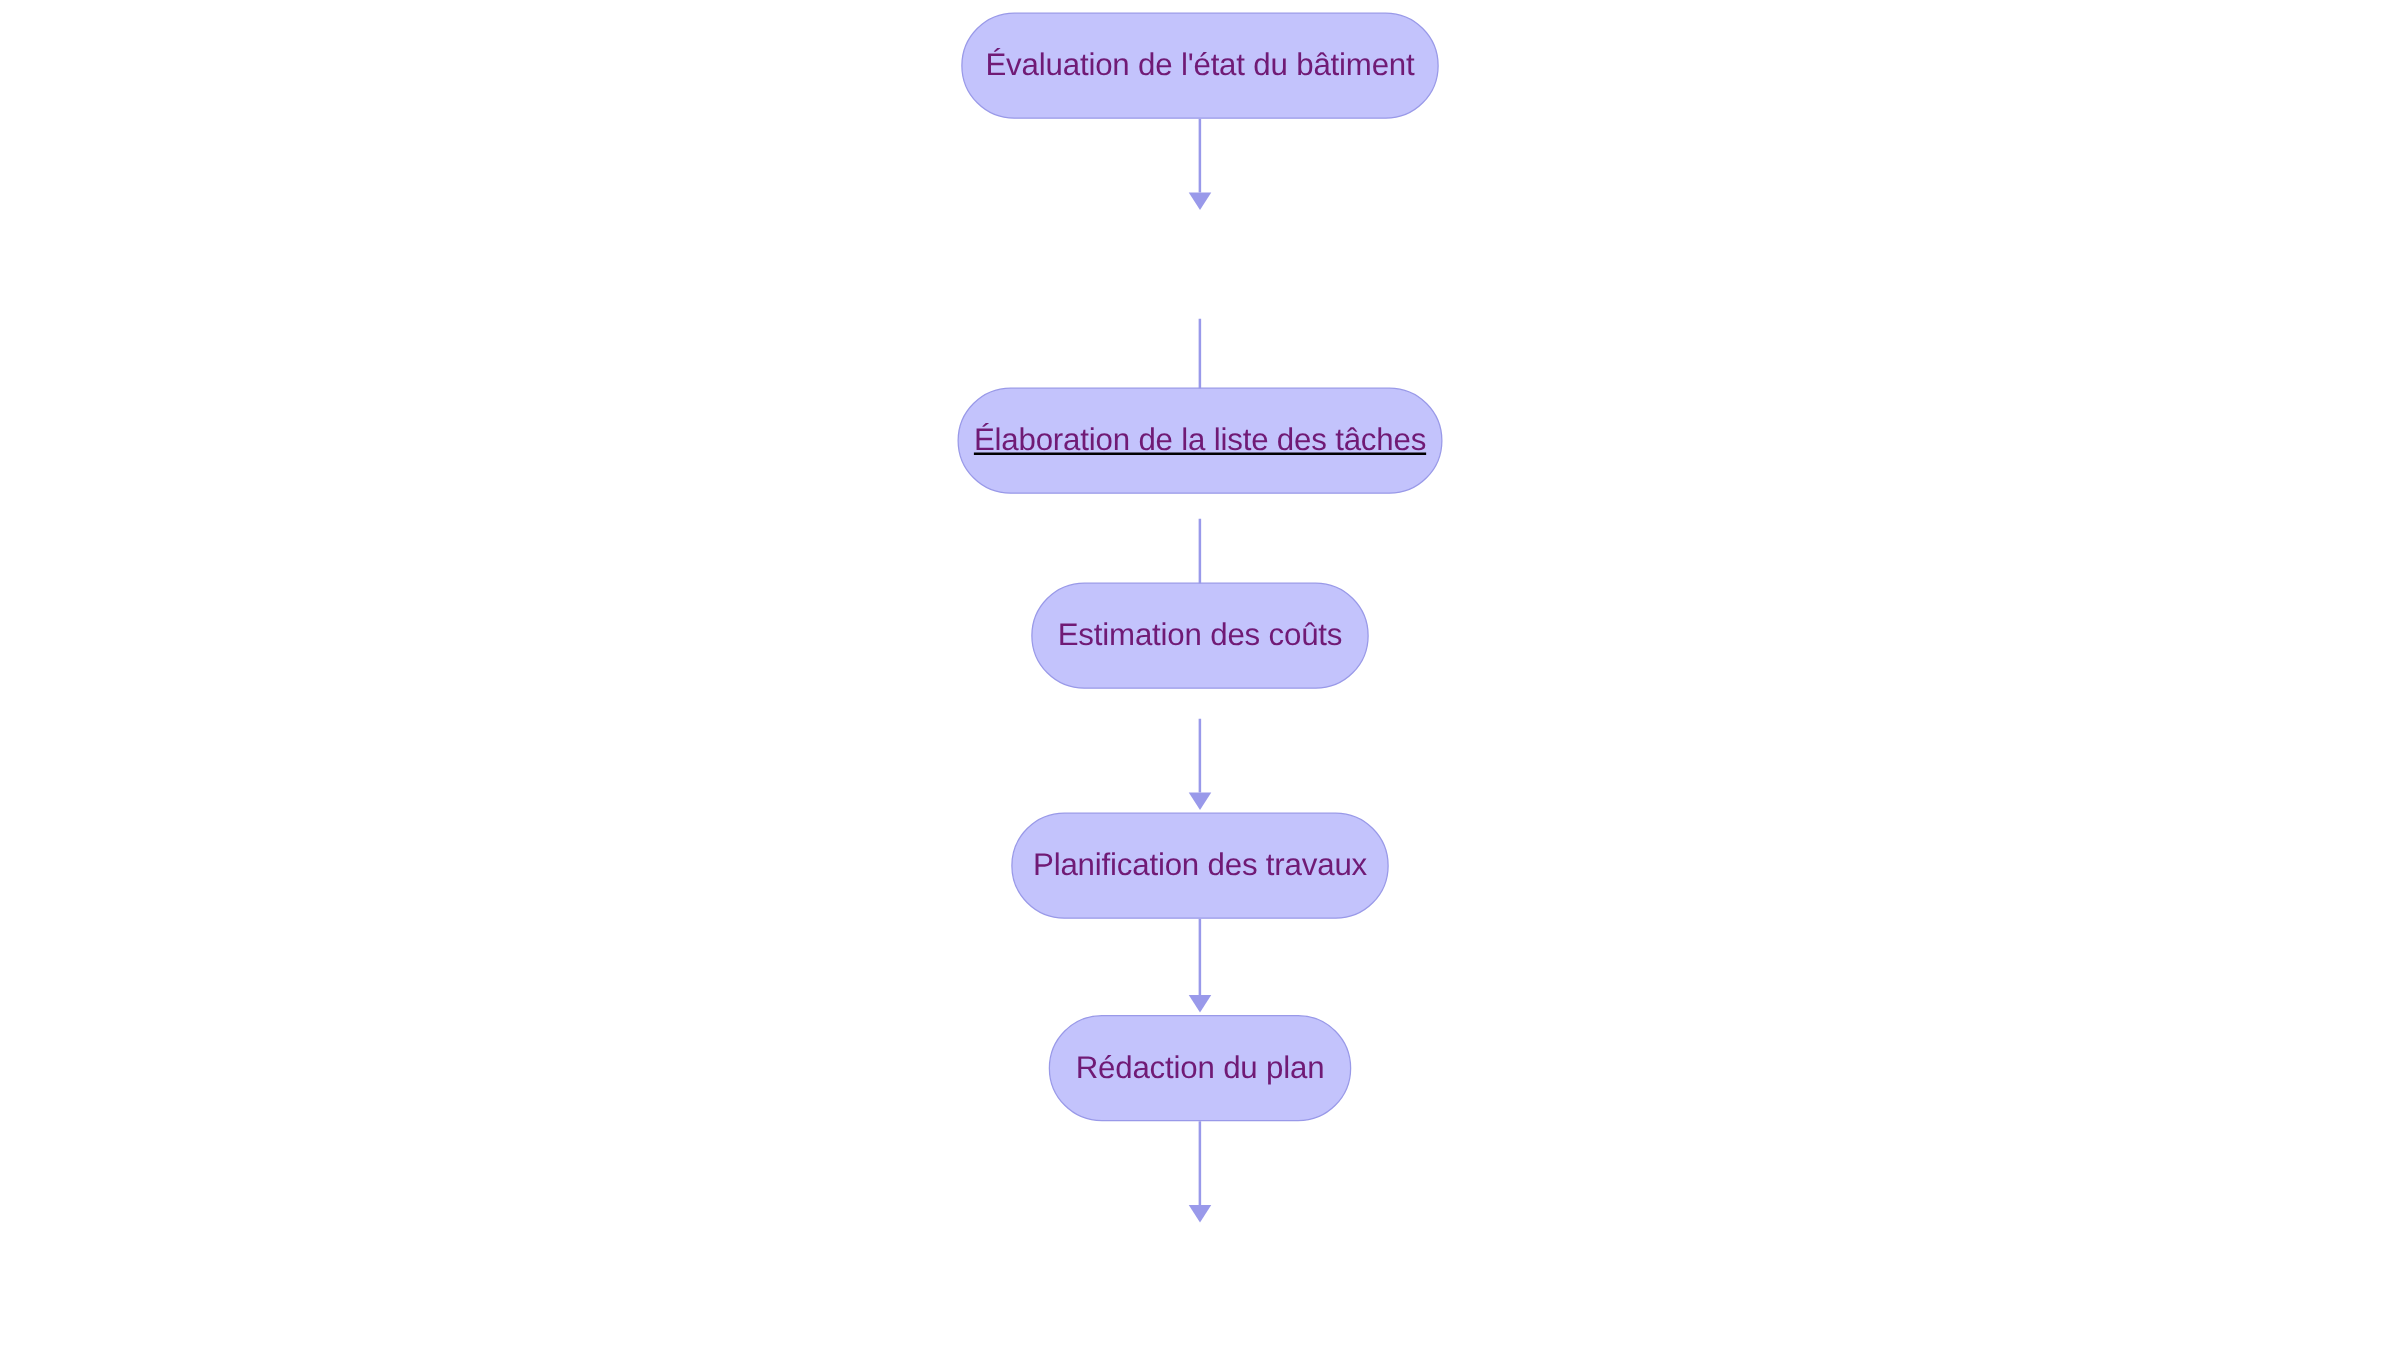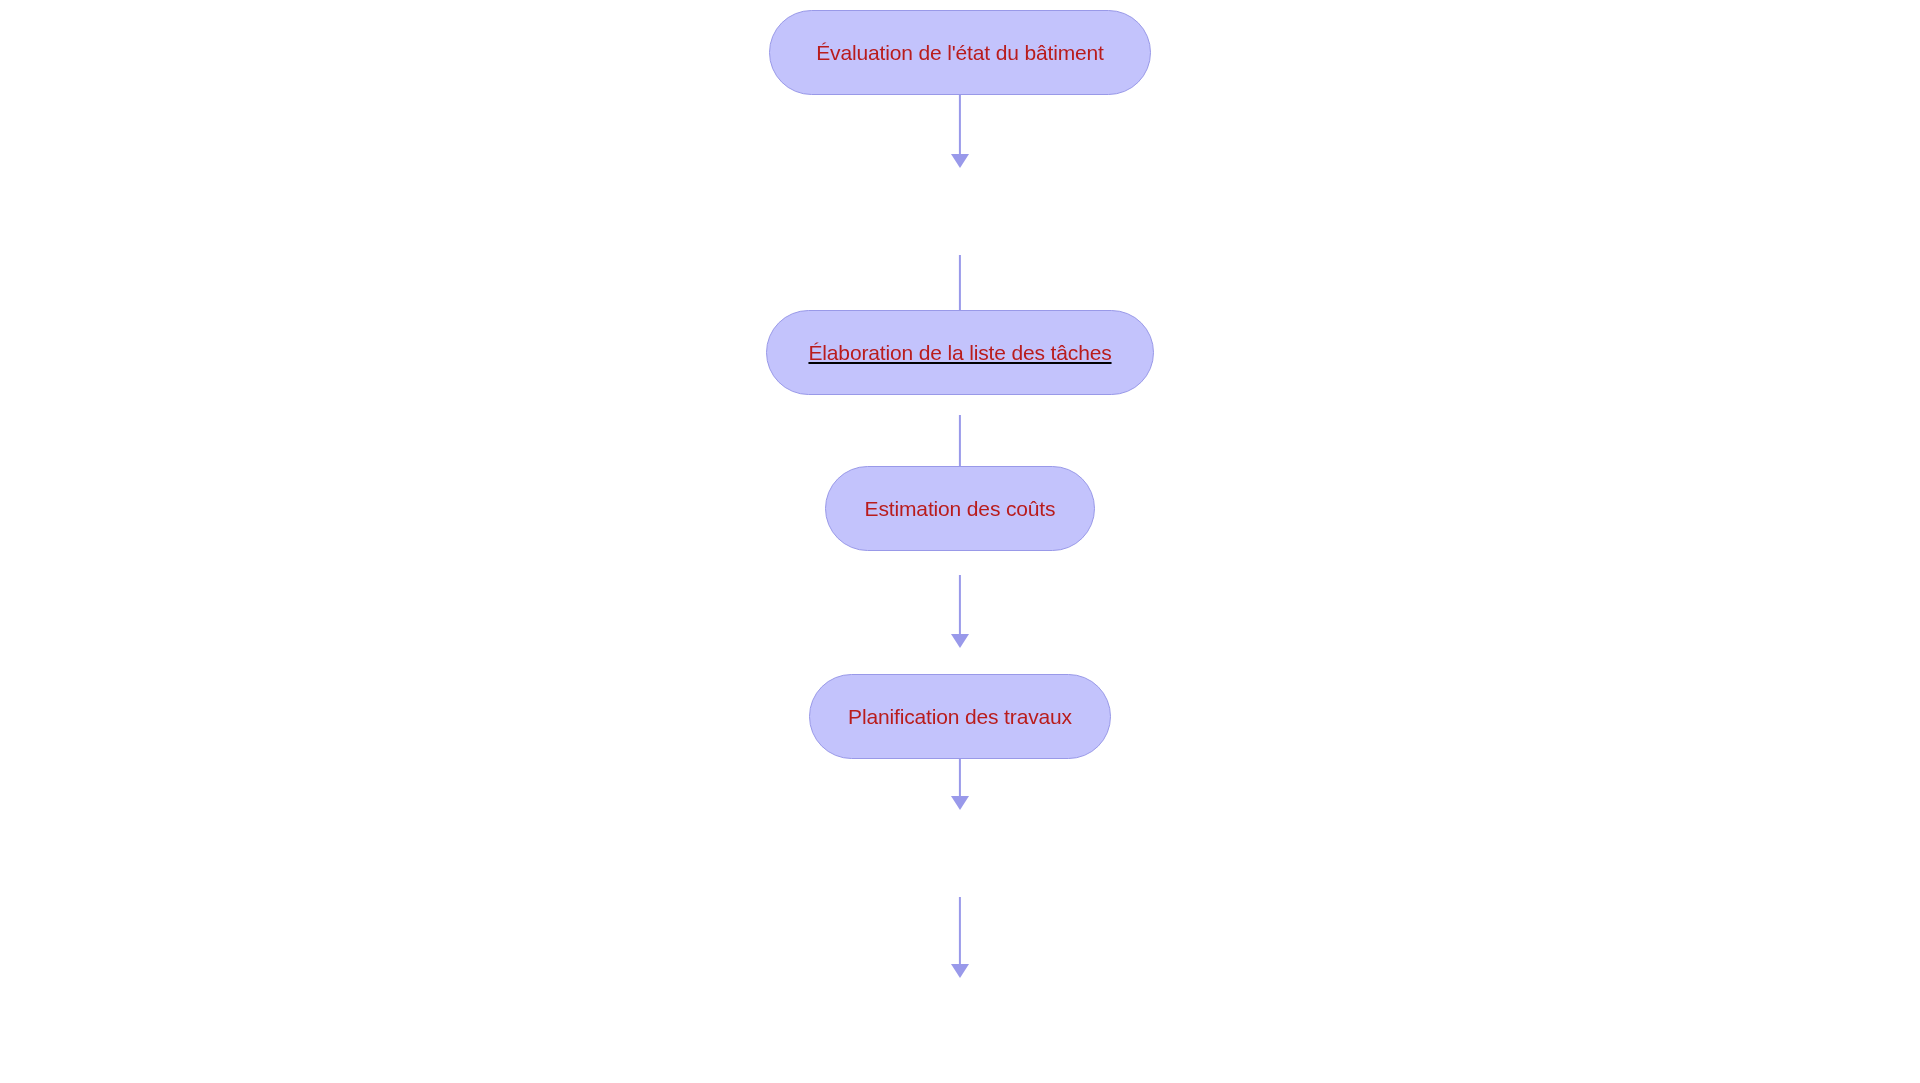--- a/index.html
+++ b/index.html
@@ -30,23 +30,23 @@
     display: flex;
     align-items: center;
     justify-content: center;
     background: #c3c3fc;
     border: 1.6px solid #9999e8;
     border-radius: 999px;
     padding: 0 38px;
   }
 
   .node-label {
-    color: #b91c1c;
+    color: #701a75;
     font-family: "Liberation Sans", sans-serif;
-    font-size: 21px;
+    font-size: 25px;
     font-weight: 400;
     line-height: 1;
     letter-spacing: -0.15px;
     white-space: nowrap;
     text-align: right;
   }
 
   .connector {
     position: absolute;
     left: 50%;
@@ -111,19 +111,22 @@
 
 
   <div class="node" style="top:310px;width:388px;text-decoration:underline;">
     <span class="node-label">Élaboration de la liste des tâches</span>
   </div>
 
   <div class="node" style="top:466px;width:270px;">
     <span class="node-label">Estimation des coûts</span>
   </div>
 
-  <div class="node" style="top:674px;width:302px;">
+  <div class="node" style="top:650px;width:302px;">
     <span class="node-label">Planification des travaux</span>
   </div>
 
+  <div class="node" style="top:812px;width:242px;">
+    <span class="node-label">Rédaction du plan</span>
+  </div>
 
 
 </div>
 
 </body></html>

